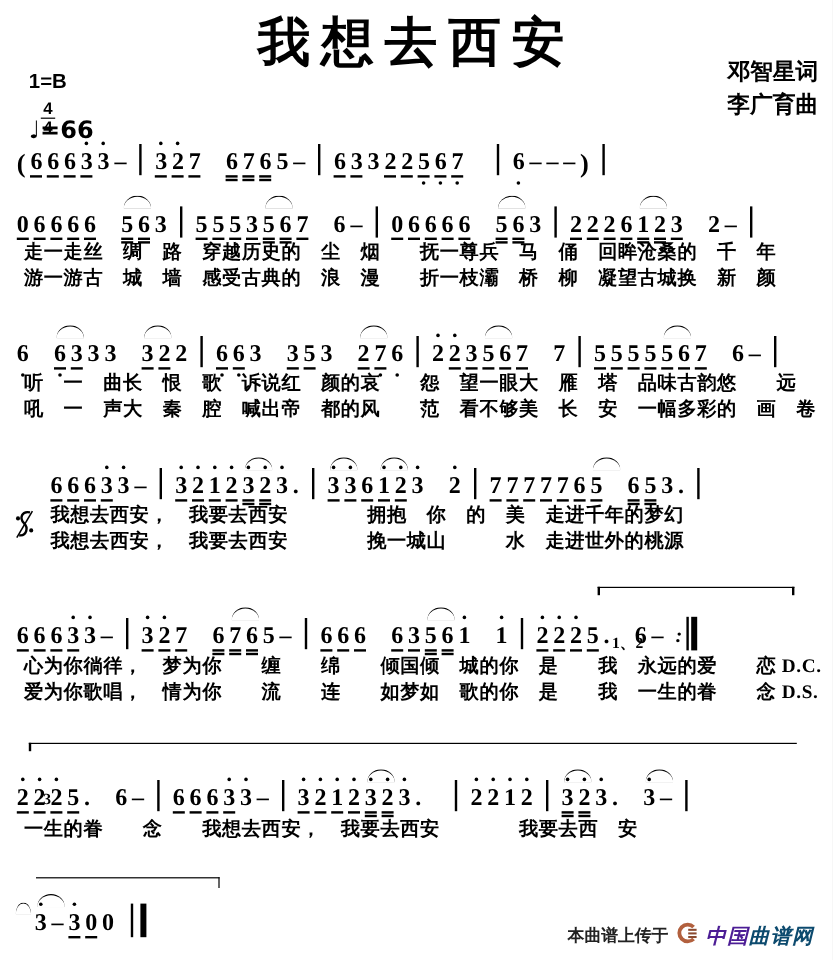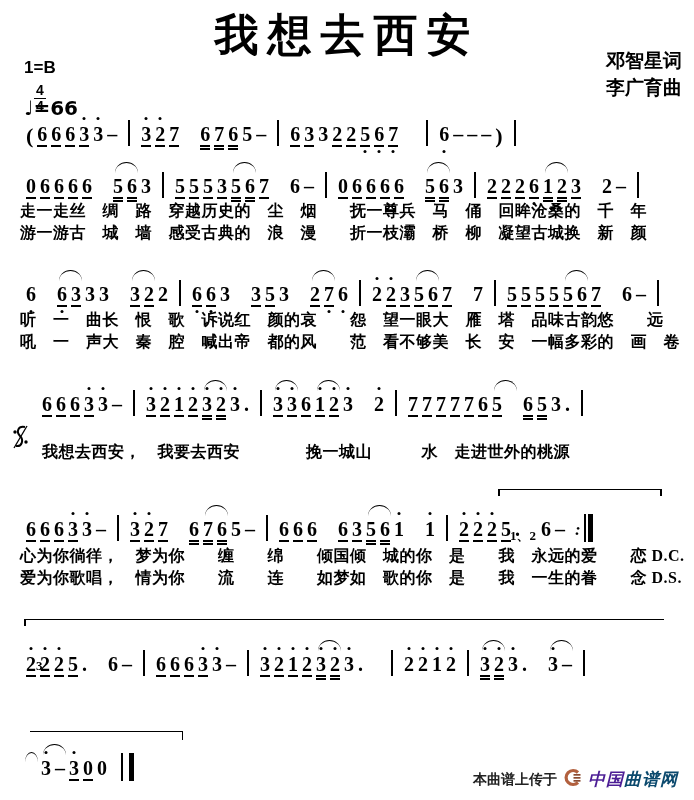--- a/index.html
+++ b/index.html
@@ -8,21 +8,21 @@
   .title{position:absolute;top:6px;left:0;width:100%;text-align:center;font-size:44px;font-weight:900;
          letter-spacing:9px;font-family:"DejaVu Serif","Liberation Serif",serif;}
   .keysig{position:absolute;left:24px;top:58px;font-size:17px;font-weight:bold;
           font-family:"Liberation Sans","DejaVu Sans",sans-serif;display:flex;align-items:center;gap:5px;flex-direction:column;}
   .frac{display:inline-flex;flex-direction:column;align-items:center;font-size:14px;line-height:1.05;font-weight:bold;}
   .frac b:first-child{border-bottom:1px solid #000;padding:0 2px;}
   .tempo{position:absolute;left:24px;top:96px;font-size:20px;font-weight:bold;
          font-family:"DejaVu Sans","Liberation Sans",sans-serif;}
   .credits{position:absolute;right:12px;top:48px;text-align:left;font-size:19px;font-weight:bold;line-height:1.4;}
   
-  .sysnotes{position:absolute;left:24px;right:4px;white-space:nowrap;height:34px;}
+  .sysnotes{position:absolute;left:12px;right:4px;white-space:nowrap;height:34px;}
   .tok{display:inline-block;position:relative;margin:0 2px;font-size:20px;font-weight:bold;line-height:1.1;
        font-family:"Liberation Serif","DejaVu Serif",serif;}
   .tok b{font-weight:bold;}
   .u1{border-bottom:2px solid #000;}
   .u2{border-bottom:5px double #000;}
   .da{position:absolute;left:50%;top:-6px;transform:translateX(-50%);width:3px;height:3px;background:#000;border-radius:50%;}
   .db{position:absolute;left:50%;bottom:-8px;transform:translateX(-50%);width:3px;height:3px;background:#000;border-radius:50%;}
   .slur::after{content:"";position:absolute;left:15%;top:-13px;width:230%;height:10px;
                border-top:1.6px solid #000;border-radius:50% 50% 0 0/100% 100% 0 0;pointer-events:none;}
   .bar{display:inline-block;width:2px;height:26px;background:#000;margin:0 9px;vertical-align:-5px;}
@@ -86,33 +86,35 @@
 
   <div class="segno">
     <svg width="17" height="26" viewBox="0 0 17 26">
       <path d="M13 3 C6 1.5 4 8 8 12 C12 16 10 23 4 22" fill="none" stroke="#000" stroke-width="2"></path>
       <line x1="2" y1="24" x2="15" y2="2" stroke="#000" stroke-width="1.3"></line>
       <circle cx="3" cy="8" r="1.7" fill="#000"></circle>
         <circle cx="14" cy="18" r="1.7" fill="#000"></circle>
     </svg>
   </div>
   <div class="sysnotes" style="top:390px;left:40px"><span class="tok u1"><b>6</b></span><span class="tok u1"><b>6</b></span><span class="tok u1"><b>6</b></span><span class="tok u1"><b>3</b><i class="da"></i></span><span class="tok"><b>3</b><i class="da"></i></span><span class="tok"><b>–</b></span><span class="bar"></span><span class="tok u1"><b>3</b><i class="da"></i></span><span class="tok u1"><b>2</b><i class="da"></i></span><span class="tok u1"><b>1</b><i class="da"></i></span><span class="tok u1"><b>2</b><i class="da"></i></span><span class="tok u2 slur"><b>3</b><i class="da"></i></span><span class="tok u2"><b>2</b><i class="da"></i></span><span class="tok"><b>3</b><i class="da"></i></span><span class="tok"><b>.</b></span><span class="bar"></span><span class="tok u1 slur"><b>3</b><i class="da"></i></span><span class="tok u1"><b>3</b><i class="da"></i></span><span class="tok u1"><b>6</b></span><span class="tok u1 slur"><b>1</b><i class="da"></i></span><span class="tok u1"><b>2</b><i class="da"></i></span><span class="tok"><b>3</b><i class="da"></i></span><span class="sp"></span><span class="tok"><b>2</b><i class="da"></i></span><span class="bar"></span><span class="tok u1"><b>7</b></span><span class="tok u1"><b>7</b></span><span class="tok u1"><b>7</b></span><span class="tok u1"><b>7</b></span><span class="tok u1"><b>7</b></span><span class="tok u1"><b>6</b></span><span class="tok u1 slur"><b>5</b></span><span class="sp"></span><span class="tok u2"><b>6</b></span><span class="tok u2"><b>5</b></span><span class="tok"><b>3</b></span><span class="tok"><b>.</b></span><span class="bar"></span></div>
+  <div class="lyr" style="top:422px;left:42px">我想去西安，　我要去西安　　　　拥抱　你　的　美　走进千年的梦幻</div>
   <div class="lyr" style="top:444px;left:42px">我想去西安，　我要去西安　　　　挽一城山　　　水　走进世外的桃源</div>
 
   <div class="volta rtick" style="top:489px;left:498px;width:164px;">
     <span class="vlabel">1、2</span>
   </div>
   <div class="sysnotes" style="top:514px"><span class="tok u1"><b>6</b></span><span class="tok u1"><b>6</b></span><span class="tok u1"><b>6</b></span><span class="tok u1"><b>3</b><i class="da"></i></span><span class="tok"><b>3</b><i class="da"></i></span><span class="tok"><b>–</b></span><span class="bar"></span><span class="tok u1"><b>3</b><i class="da"></i></span><span class="tok u1"><b>2</b><i class="da"></i></span><span class="tok u1"><b>7</b></span><span class="sp"></span><span class="tok u2"><b>6</b></span><span class="tok u2 slur"><b>7</b></span><span class="tok u2"><b>6</b></span><span class="tok"><b>5</b></span><span class="tok"><b>–</b></span><span class="bar"></span><span class="tok u1"><b>6</b></span><span class="tok u1"><b>6</b></span><span class="tok u1"><b>6</b></span><span class="sp"></span><span class="tok u1"><b>6</b></span><span class="tok u1"><b>3</b></span><span class="tok u2 slur"><b>5</b></span><span class="tok u2"><b>6</b></span><span class="tok"><b>1</b><i class="da"></i></span><span class="sp"></span><span class="tok"><b>1</b><i class="da"></i></span><span class="bar"></span><span class="tok u1"><b>2</b><i class="da"></i></span><span class="tok u1"><b>2</b><i class="da"></i></span><span class="tok u1"><b>2</b><i class="da"></i></span><span class="tok u1"><b>5</b></span><span class="tok"><b>.</b></span><span class="sp"></span><span class="tok"><b>6</b></span><span class="tok"><b>–</b></span><span><i class="rcolon">:</i><i class="thinb"></i><i class="thickb"></i></span></div>
   <div class="lyr" style="top:548px">心为你徜徉，　梦为你　　缠　　绵　　倾国倾　城的你　是　　我　永远的爱　　恋 D.C.</div>
   <div class="lyr" style="top:570px">爱为你歌唱，　情为你　　流　　连　　如梦如　歌的你　是　　我　一生的眷　　念 D.S.</div>
 
   <div class="volta" style="top:619px;left:24px;width:640px;">
     <span class="vlabel">3</span>
   </div>
   <div class="sysnotes" style="top:650px"><span class="tok u1"><b>2</b><i class="da"></i></span><span class="tok u1"><b>2</b><i class="da"></i></span><span class="tok u1"><b>2</b><i class="da"></i></span><span class="tok u1"><b>5</b></span><span class="tok"><b>.</b></span><span class="sp"></span><span class="tok"><b>6</b></span><span class="tok"><b>–</b></span><span class="bar"></span><span class="tok u1"><b>6</b></span><span class="tok u1"><b>6</b></span><span class="tok u1"><b>6</b></span><span class="tok u1"><b>3</b><i class="da"></i></span><span class="tok"><b>3</b><i class="da"></i></span><span class="tok"><b>–</b></span><span class="bar"></span><span class="tok u1"><b>3</b><i class="da"></i></span><span class="tok u1"><b>2</b><i class="da"></i></span><span class="tok u1"><b>1</b><i class="da"></i></span><span class="tok u1"><b>2</b><i class="da"></i></span><span class="tok u2 slur"><b>3</b><i class="da"></i></span><span class="tok u2"><b>2</b><i class="da"></i></span><span class="tok"><b>3</b><i class="da"></i></span><span class="tok"><b>.</b></span><span class="sp"></span><span class="bar"></span><span class="tok"><b>2</b><i class="da"></i></span><span class="tok"><b>2</b><i class="da"></i></span><span class="tok"><b>1</b><i class="da"></i></span><span class="tok"><b>2</b><i class="da"></i></span><span class="bar"></span><span class="tok u2 slur"><b>3</b><i class="da"></i></span><span class="tok u2"><b>2</b><i class="da"></i></span><span class="tok"><b>3</b><i class="da"></i></span><span class="tok"><b>.</b></span><span class="sp"></span><span class="tok slur"><b>3</b><i class="da"></i></span><span class="tok"><b>–</b></span><span class="bar"></span></div>
+  <div class="lyr" style="top:684px">一生的眷　　念　　我想去西安，　我要去西安　　　　我要去西　安</div>
 
   <div class="corner" style="top:731px;left:30px;width:152px;"></div>
   <div class="sysnotes" style="top:752px"><span class="tiearc"></span><span class="tok slur"><b>3</b><i class="da"></i></span><span class="tok"><b>–</b></span><span class="tok u1"><b>3</b><i class="da"></i></span><span class="tok u1"><b>0</b></span><span class="tok"><b>0</b></span><span class="finbar"></span></div>
 
   <div class="footer">
     <span class="fprefix">本曲谱上传于</span>
     <span>
       <svg width="19" height="19" viewBox="0 0 19 19">
         <path d="M15 4.5 A7 7 0 1 0 15 14.5" fill="none" stroke="#b2603e" stroke-width="3.2"></path>
         <rect x="10.5" y="6" width="7" height="1.7" fill="#8a4a30"></rect>

